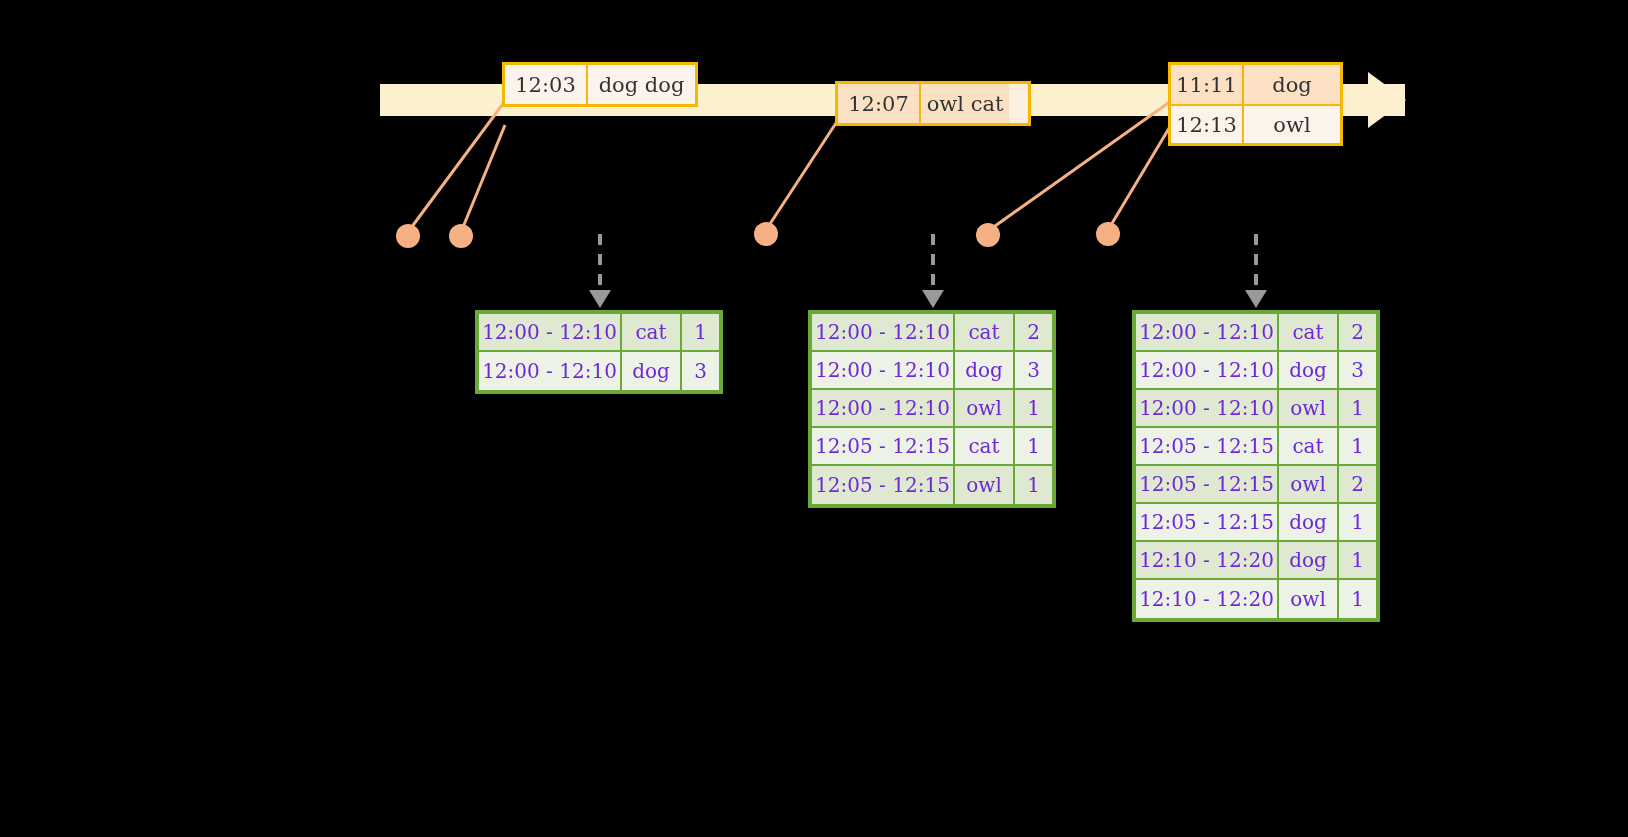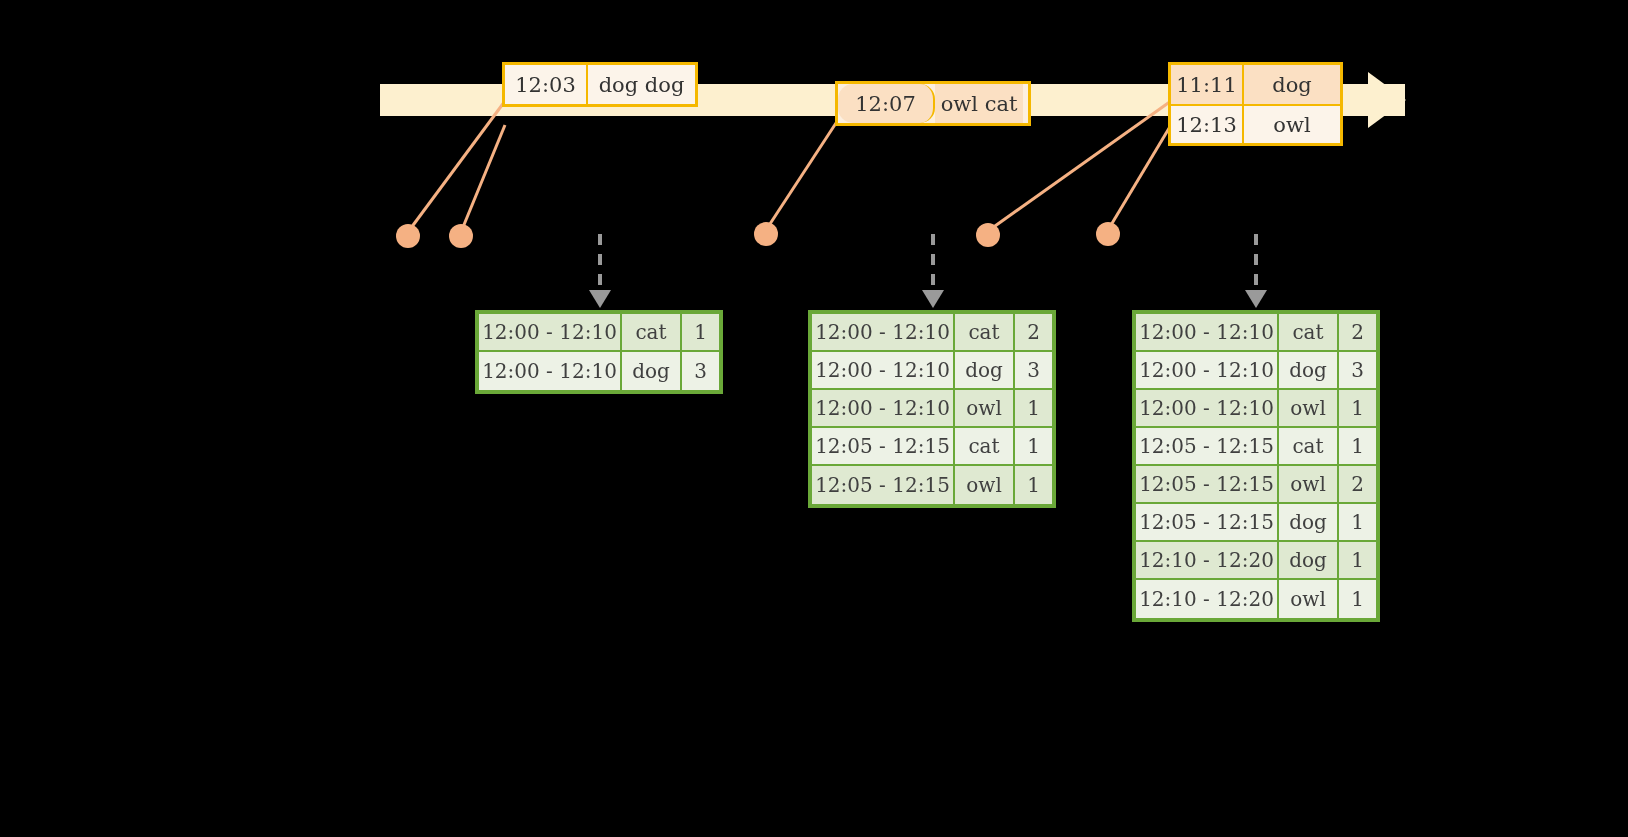--- a/index.html
+++ b/index.html
@@ -63,21 +63,21 @@
   }
   .event-row .cell.time {
     border-right: 2px solid #f5b800;
   }
 
   #event-box-1 { left: 502px; top: 62px; width: 196px; }
   #event-box-1 .cell.time  { width: 83px; }
   #event-box-1 .cell.words { width: 107px; }
 
   #event-box-2 { left: 835px; top: 81px; width: 196px; }
-  #event-box-2 .cell.time  { width: 97px; border-radius: 15px; }
+  #event-box-2 .cell.time  { width: 83px; }
   #event-box-2 .cell.words { width: 88px; }
 
   #event-box-3 { left: 1168px; top: 62px; width: 175px; }
   #event-box-3 .cell.time  { width: 73px; }
   #event-box-3 .cell.words { width: 96px; }
 
   
   .dot {
     position: absolute;
     width: 24px;
@@ -104,21 +104,21 @@
   .rt-row {
     display: flex;
     height: 38px;
     box-sizing: border-box;
   }
   .rt-row .cell {
     display: flex;
     align-items: center;
     justify-content: center;
     font-size: 20px;
-    color: #404040;
+    color: #6d28d9;
     box-sizing: border-box;
     background: #dfe9d1;
     border-right: 2px solid #6aa838;
     border-bottom: 2px solid #6aa838;
   }
   .rt-row .cell:last-child { border-right: none; }
   .rt-row:last-child .cell { border-bottom: none; }
   .rt-row.odd .cell { background: #edf2e6; }
 
   #table-1 { left: 475px; top: 310px; width: 248px; }

